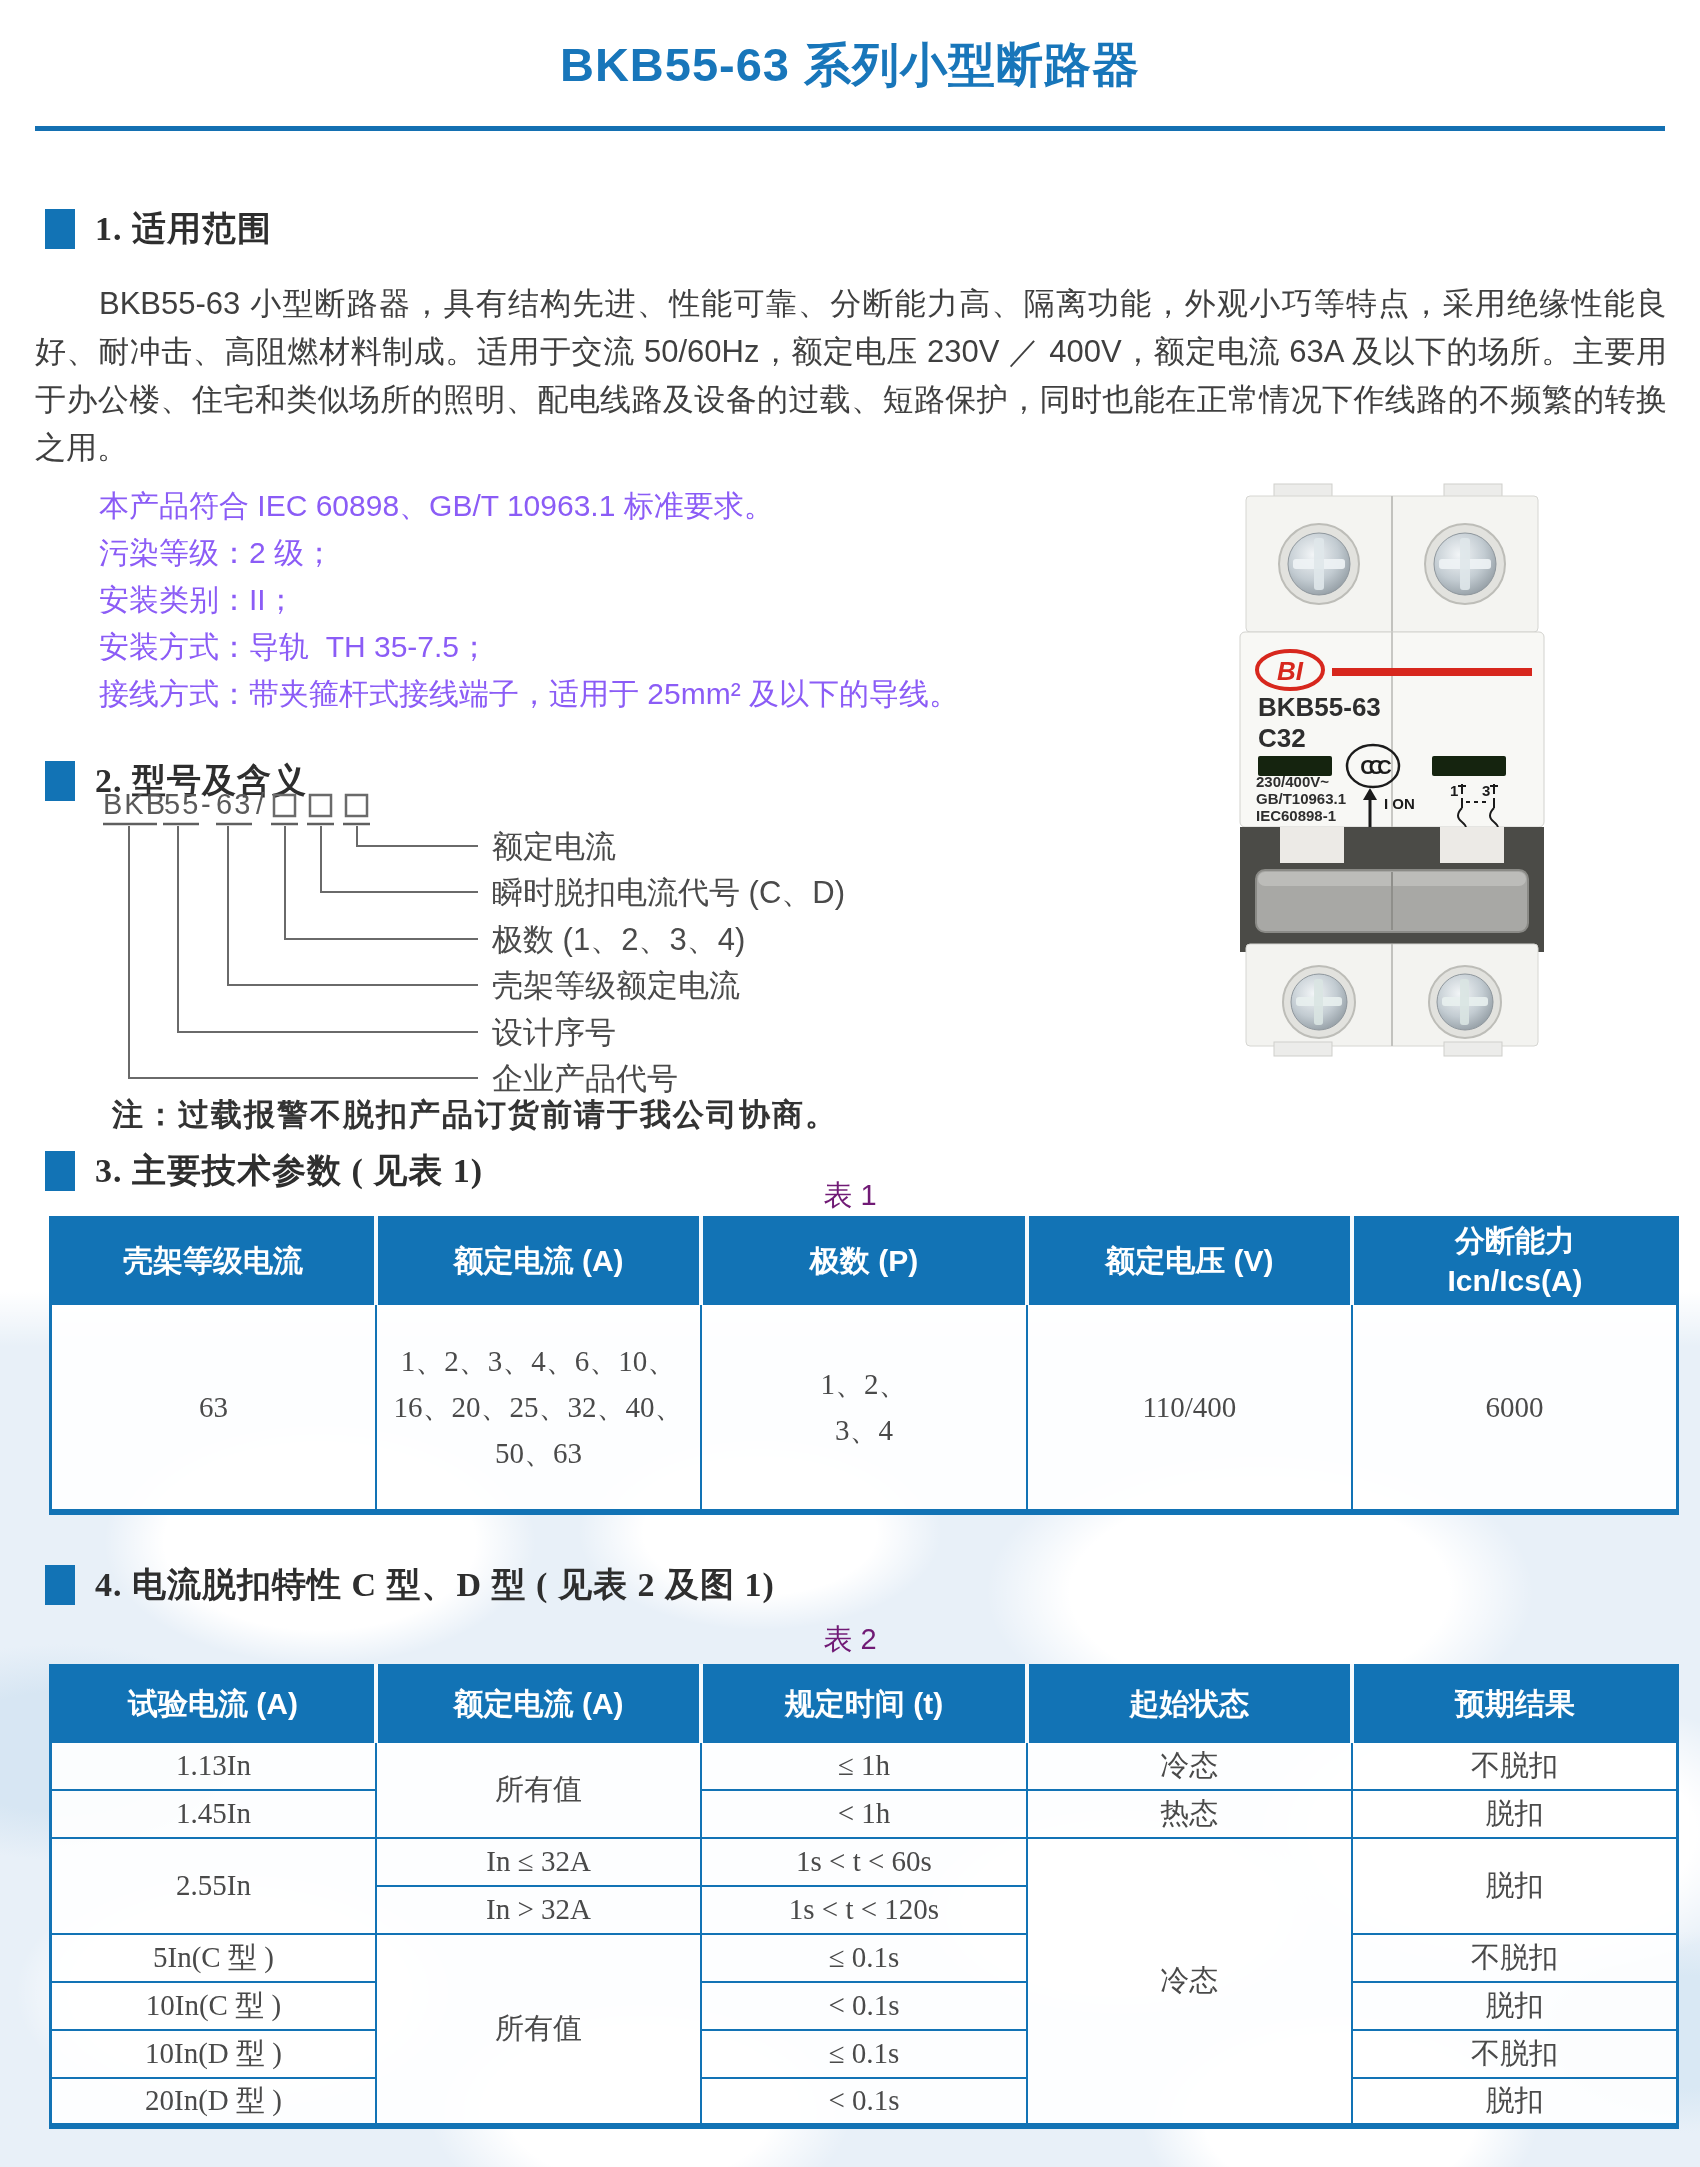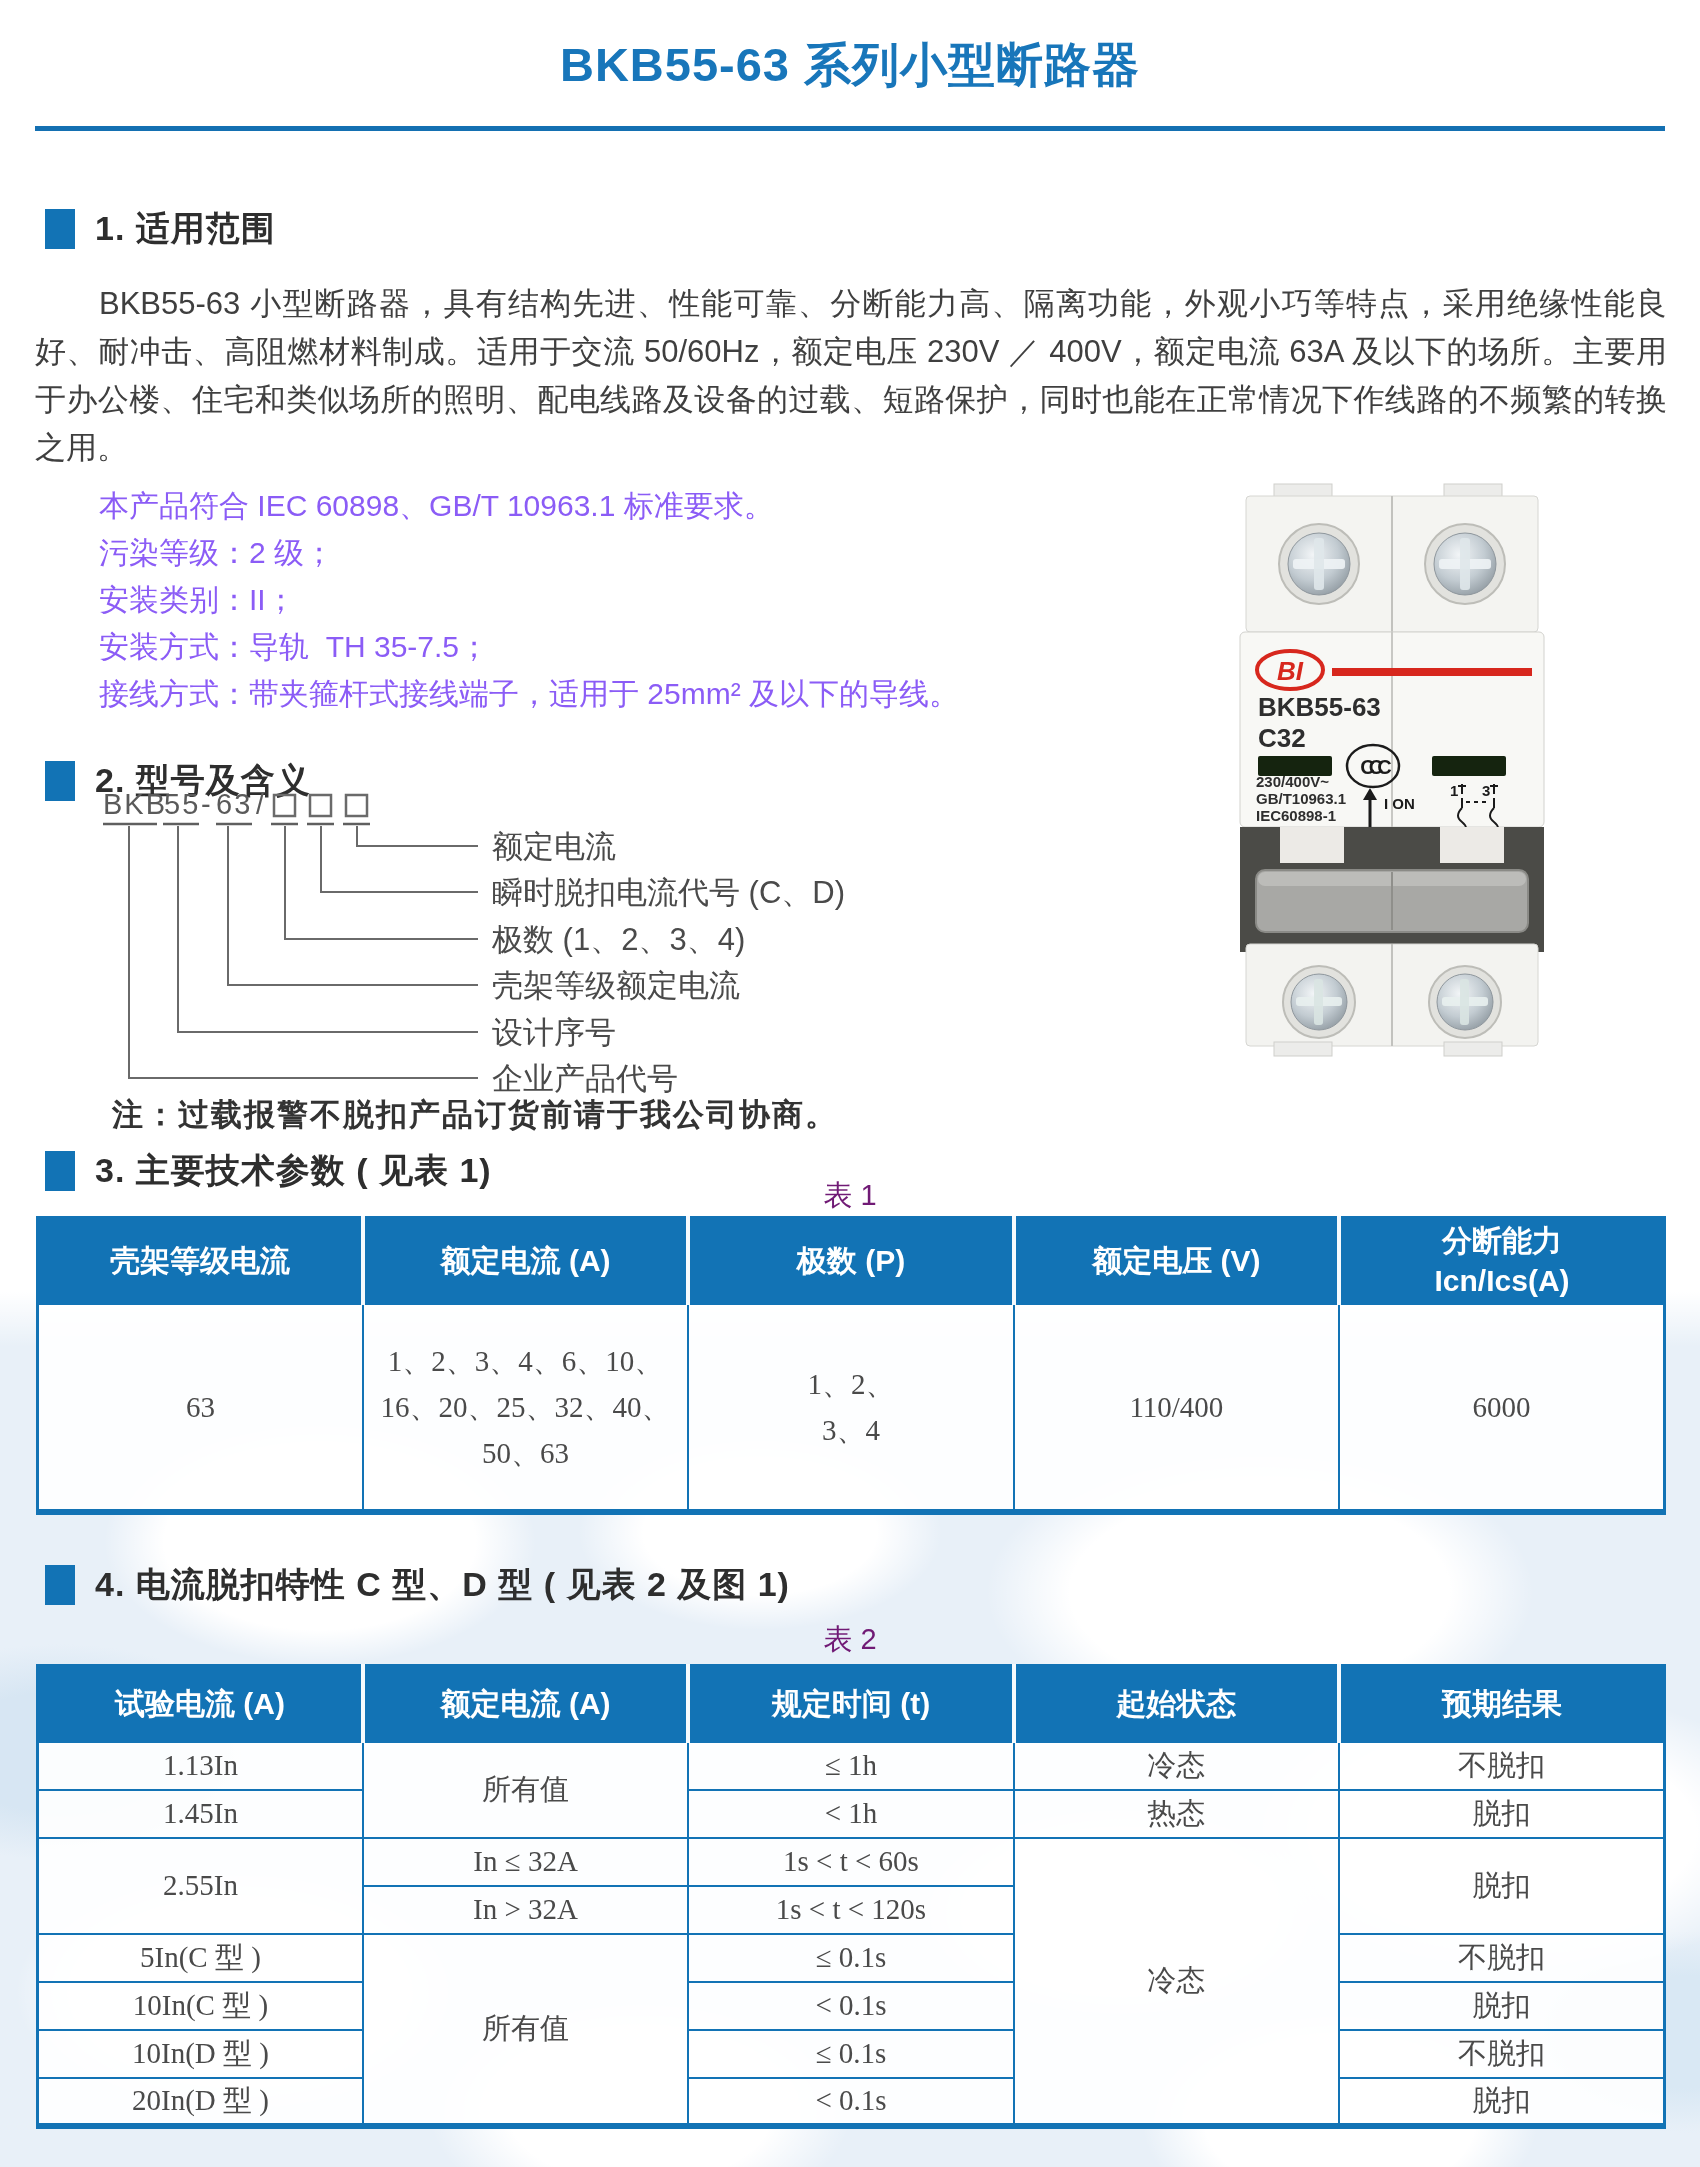--- a/index.html
+++ b/index.html
@@ -26,41 +26,41 @@
       radial-gradient(ellipse 240px 140px at 1690px 740px, #d9e8f4 40%, rgba(217,232,244,0) 72%);
   }
   .abs { position:absolute; z-index:1; }
 
   .page-title {
     top:34px; left:0; width:1700px; text-align:center;
     font-size:47px; font-weight:bold; color:#1876ba; letter-spacing:1px;
   }
   .title-rule { top:126px; left:35px; width:1630px; height:5px; background:#1470b2; }
 
-  .sec-heading { display:flex; align-items:center; left:45px; }
+  .sec-heading { display:flex; align-items:center; left:45px;font-family:Liberation Serif, serif; }
   .sec-square { width:30px; height:40px; background:#1273b5; margin-right:20px; flex:none; }
   .sec-text { font-size:34px; font-weight:bold; color:#2e2e2e; letter-spacing:1px; }
 
   .scope-paragraph {
     top:280px; left:35px; width:1632px;
     font-size:31px; line-height:48px; color:#3f3f3f;
     text-align:justify; text-indent:64px;
   }
   .spec-list { top:482px; left:99px; font-size:30px; color:#8b5cf6; }
   .spec-line { height:47px; line-height:47px; white-space:pre-wrap; }
 
   .order-note {
     top:1094px; left:112px; font-family:"Liberation Serif", serif;
     font-size:31px; color:#333; letter-spacing:2px;font-weight:bold;
   }
 
   .tbl-caption { left:0; width:1700px; text-align:center; font-size:29px; color:#701a75; }
 
   table { border-collapse:collapse; table-layout:fixed; }
-  .datatable { position:absolute; z-index:1; left:36px; width:1630px; }
+  .datatable { position:absolute; z-index:1; left:49px; width:1630px; }
   .datatable col { width:20%; }
   .datatable th {
     background:#1273b5; color:#ffffff; font-size:30px; font-weight:bold;
     border-left:4px solid #f6fafd; text-align:center; vertical-align:middle;
     font-family:"Liberation Sans", sans-serif; line-height:40px;
   }
   .datatable th:first-child { border-left:none; }
   .datatable td {
     border:2px solid #1273b5; background:rgba(255,255,255,0.9);
     text-align:center; vertical-align:middle;

